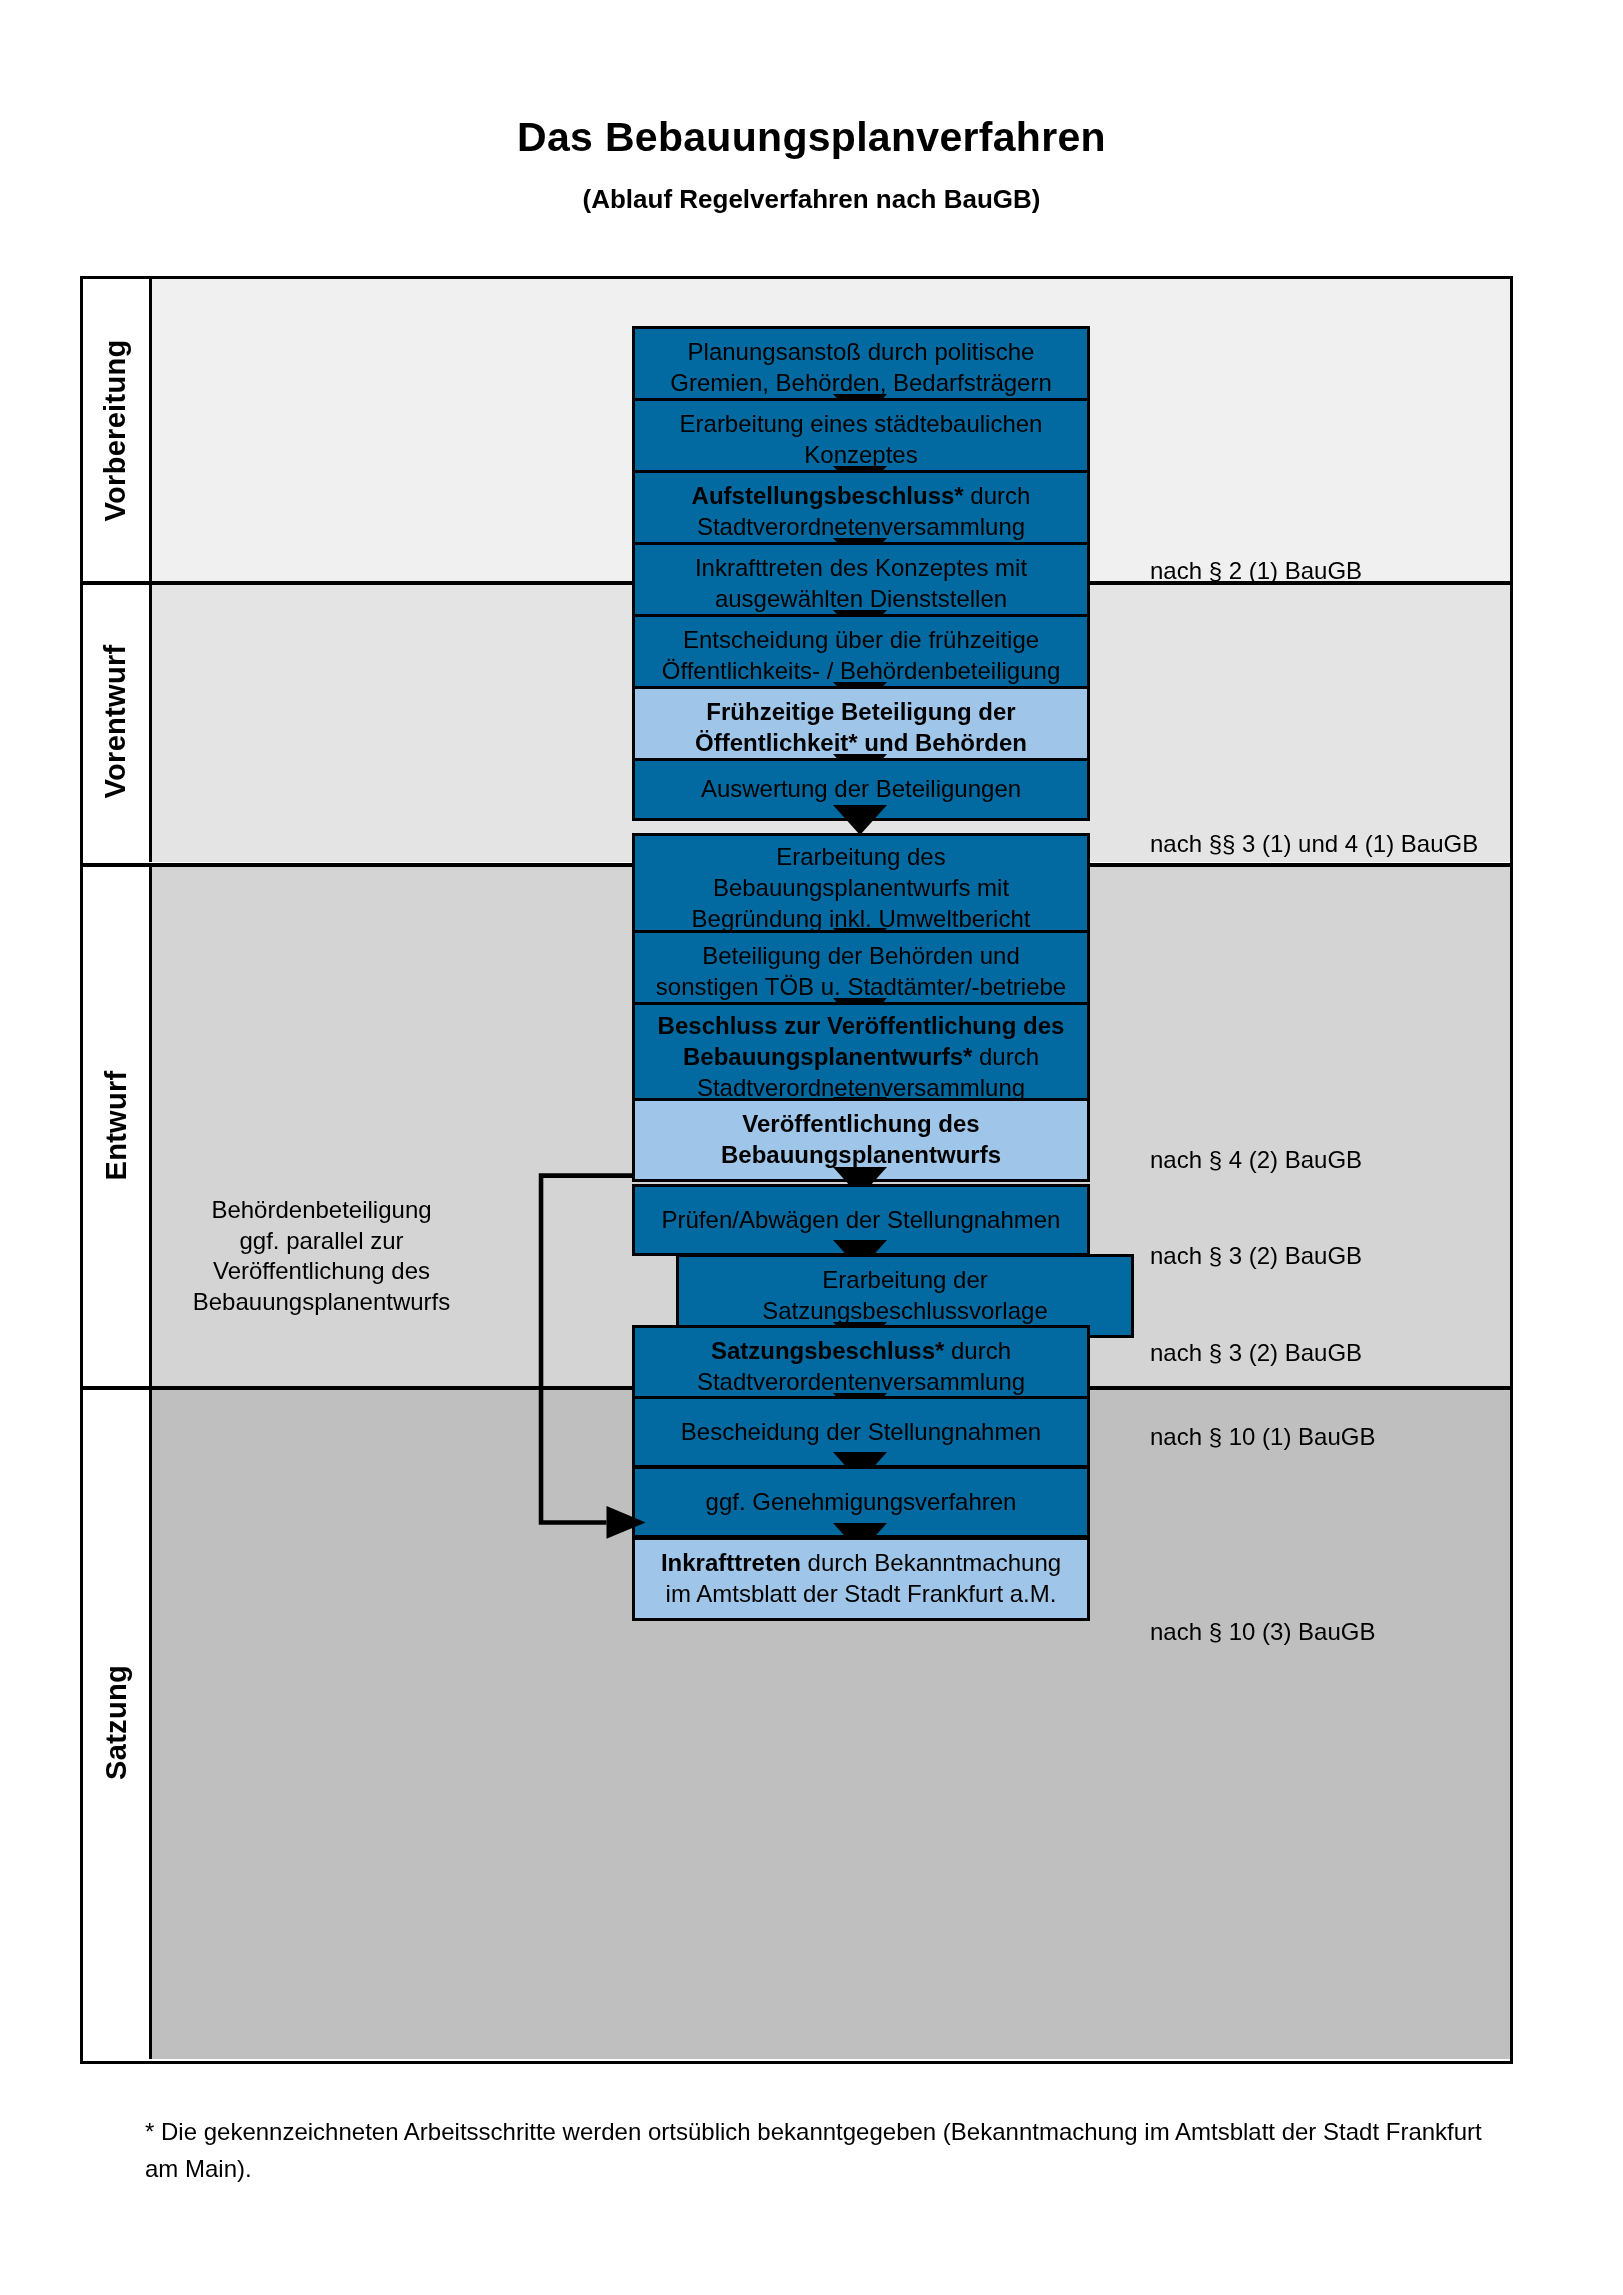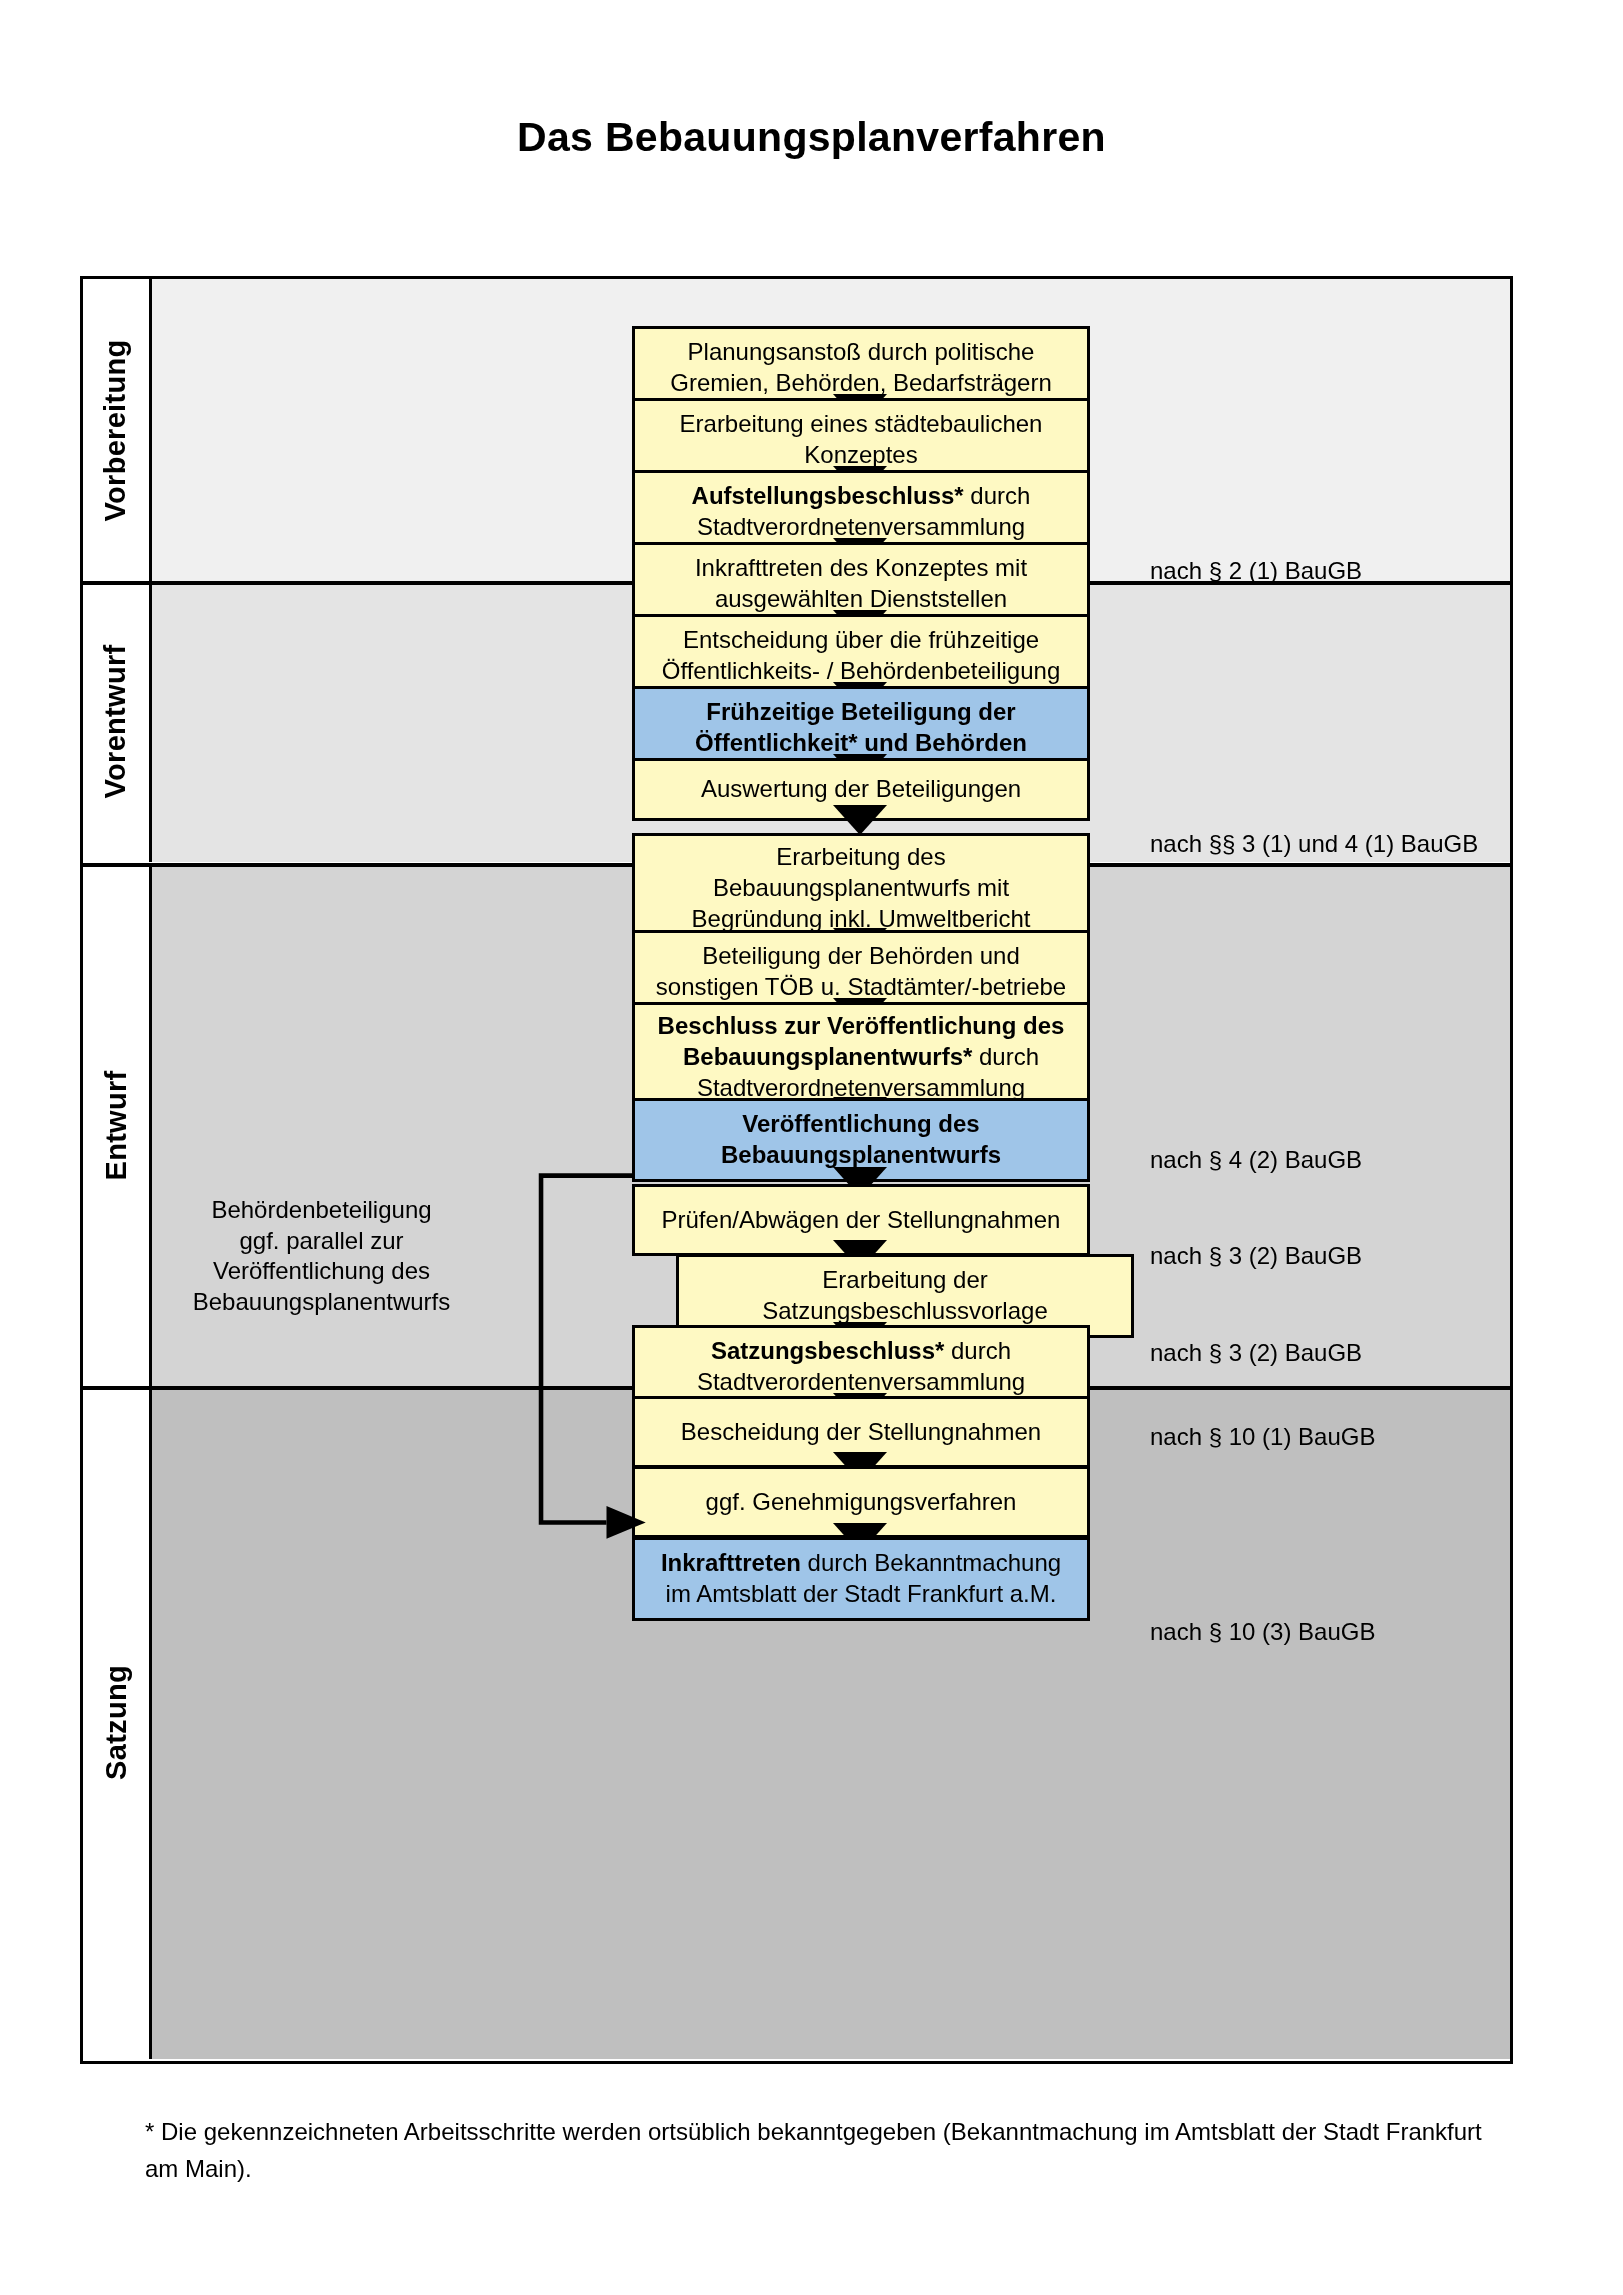--- a/index.html
+++ b/index.html
@@ -85,21 +85,21 @@
     right: 0;
     height: 3.9px;
     background: #000;
   }
 
   
   .pbox {
     position: absolute;
     box-sizing: border-box;
     border: 3.9px solid #000;
-    background: #fef9c3;
+    background: #0369a1;
     display: flex;
     align-items: center;
     justify-content: center;
     text-align: center;
     font-size: 24px;
     line-height: 1.28;
     padding: 2.6px 7.9px;
   }
   .pbox.blue { background: #9FC5E8; text-align: center; }
   .pbox .txt { width: 100%; }
@@ -142,20 +142,21 @@
     width: 1375px;
     font-size: 24px;
     line-height: 1.55;
   }
 </style>
 </head>
 <body>
 
 <div id="title-block">
   <div id="main-title">Das Bebauungsplanverfahren</div>
+  <div id="sub-title">(Ablauf Regelverfahren nach BauGB)</div>
 </div>
 
 <div id="frame">
 
   <div id="phase-layer">
       <div class="phase-row" style="top: 0px; height: 302px;">
         <div class="phase-label-cell">
           <span class="rot">Vorbereitung</span>
         </div>
         <div class="phase-body" style="background: rgb(240, 240, 240);"></div>

